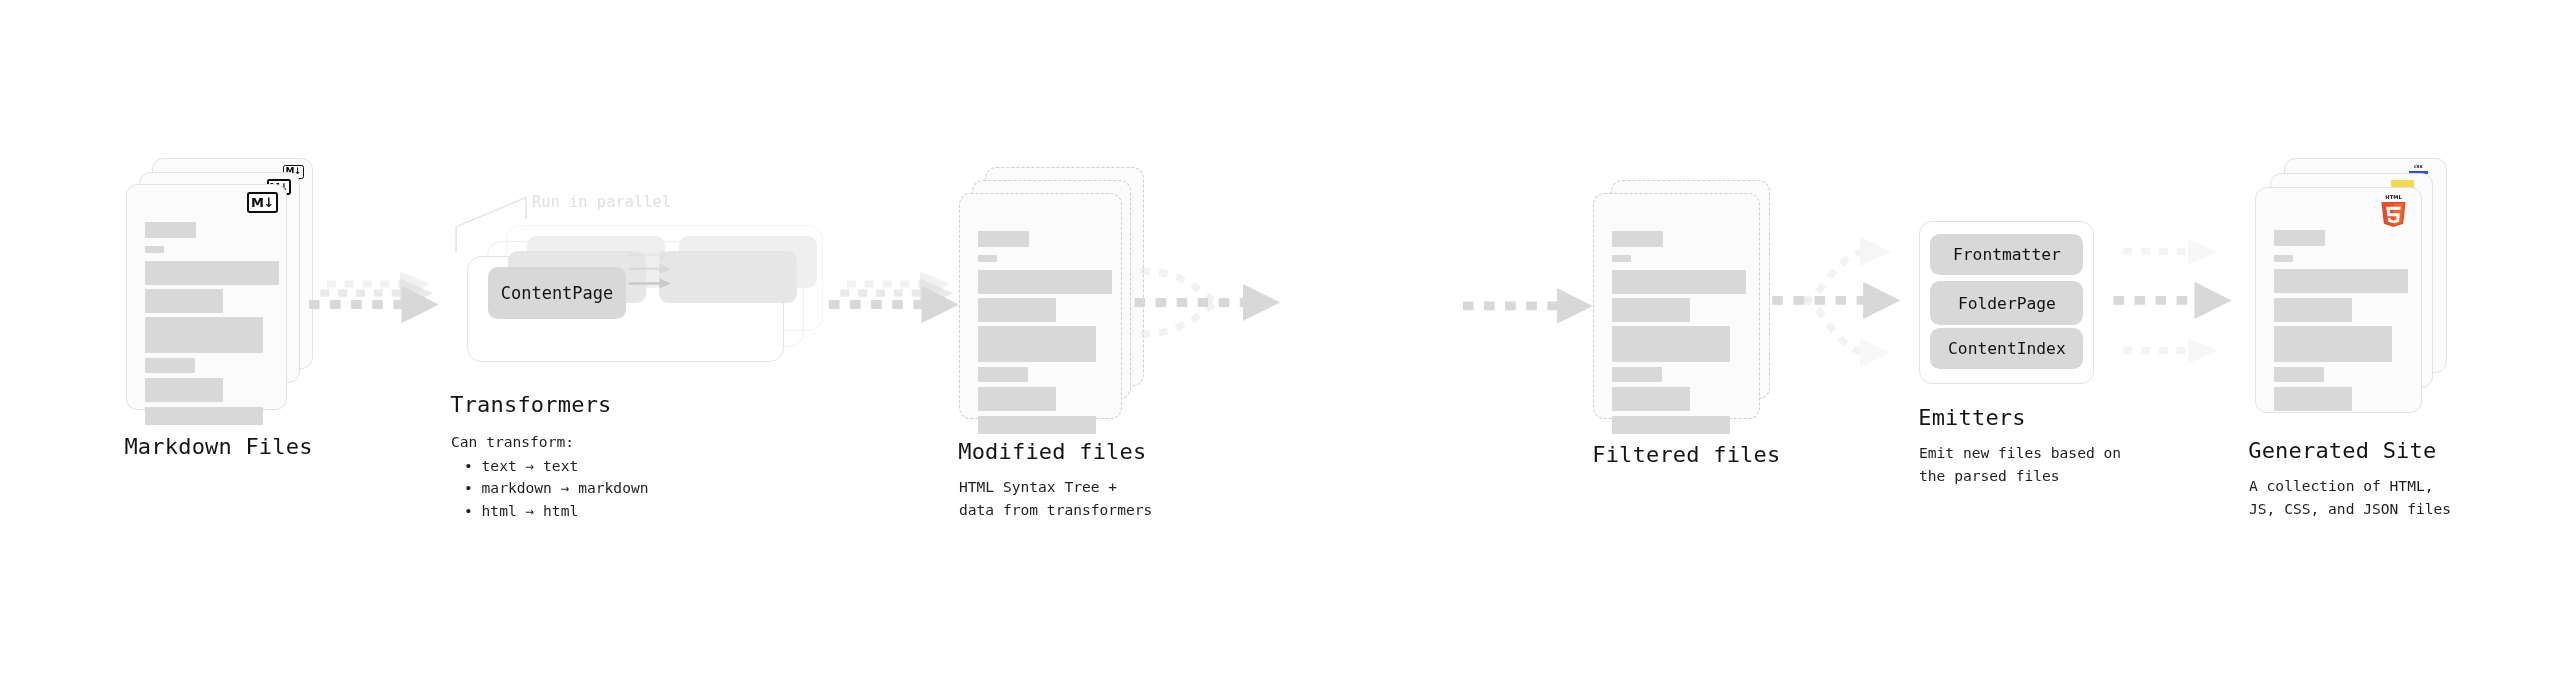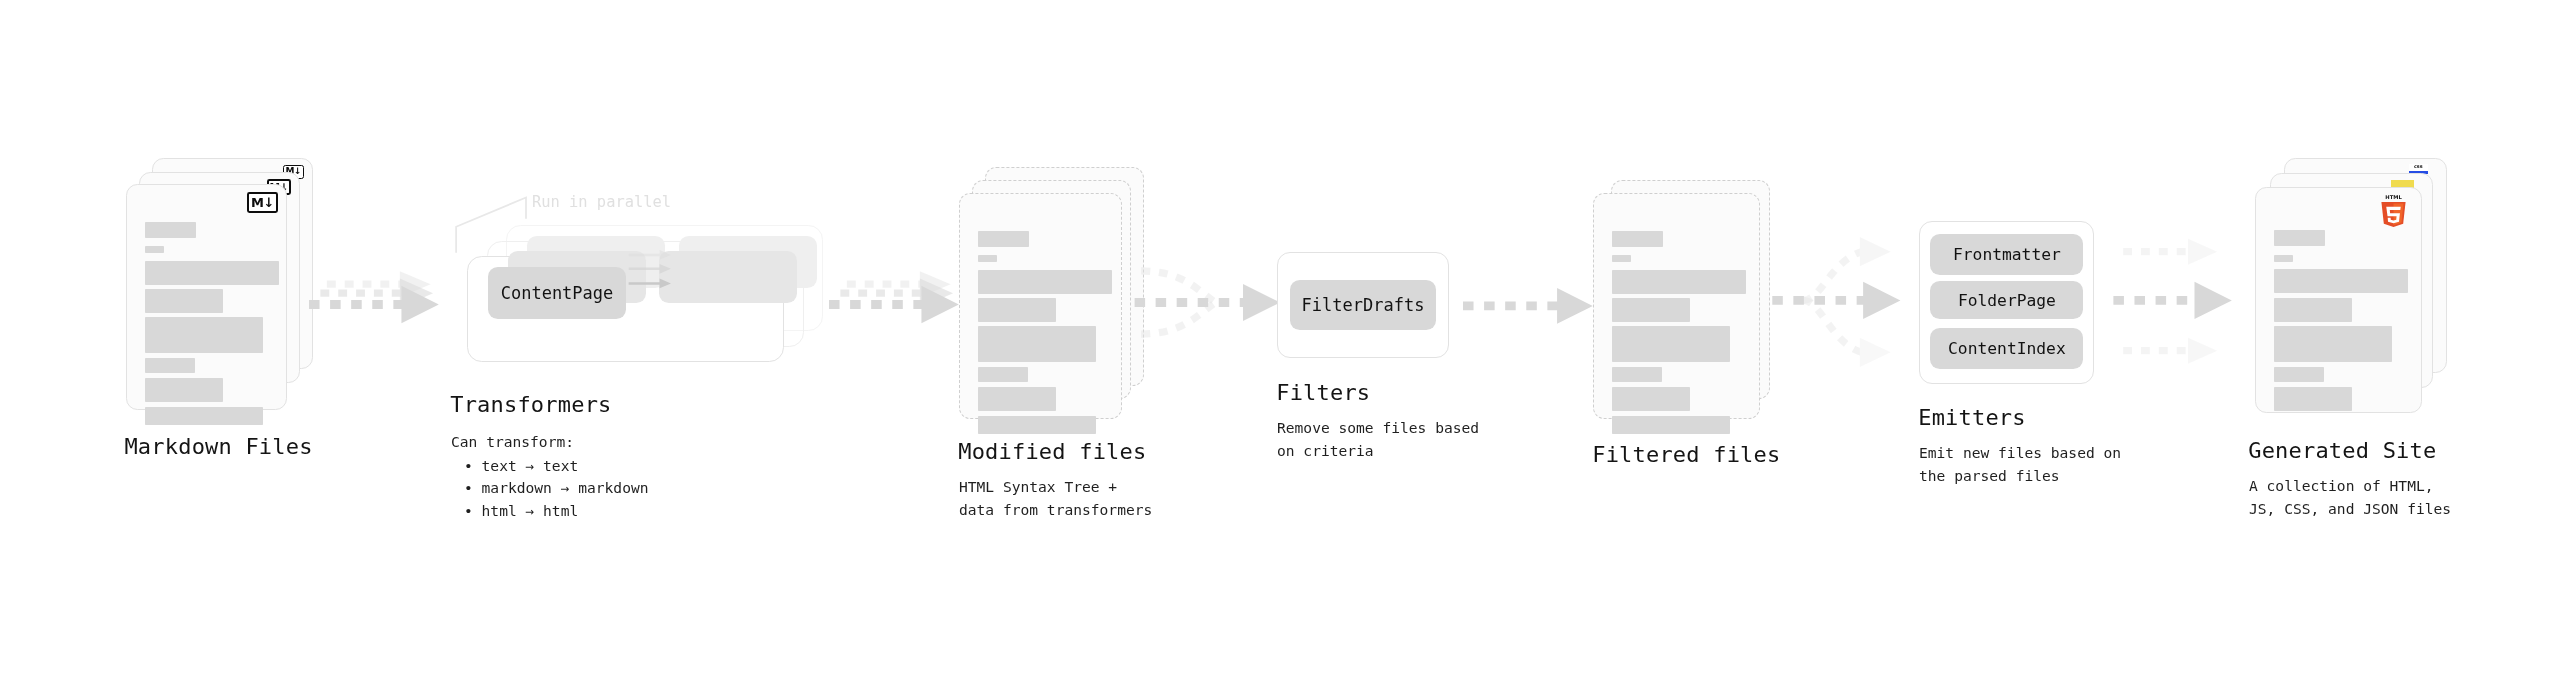--- a/index.html
+++ b/index.html
@@ -264,29 +264,20 @@
       <g opacity="0.45">
         <path d="M 8 94 C 60 94, 78 70, 100 55" fill="none" stroke="#e2e2e2" stroke-width="9" stroke-dasharray="11 11"></path>
       </g>
       <g opacity="1">
         <line x1="0" y1="55" x2="140" y2="55" stroke="#d8d8d8" stroke-width="11" stroke-dasharray="13 13"></line>
         <polygon points="134,32 180,55 134,78" fill="#d8d8d8"></polygon>
       </g>
     </svg>
   </div>
 
-  <div class="node" style="left:1277px; top:252px; width:228px; height:244px;">
-
-    <div class="box" style="left:0px; top:0px; width:172px; height:106px; border-radius:13px;"></div>
-    <div class="pill" style="left:13px; top:28px; width:146px; height:50px;">FilterDrafts</div>
-
-    <div class="title" style="left:-0.8px; top:128px;">Filters</div>
-    <div class="caption" style="left:0px; top:165px;">Remove some files based
-on criteria</div>
-  </div>
 
   <div class="node" style="left:1463px; top:283px;">
     <svg width="146" height="49" viewBox="0 0 180 60">
       <g opacity="1">
         <line x1="0" y1="28" x2="122" y2="28" stroke="#d8d8d8" stroke-width="11" stroke-dasharray="13 13"></line>
         <polygon points="116,6 160,28 116,50" fill="#d8d8d8"></polygon>
       </g>
     </svg>
   </div>
 
@@ -327,21 +318,21 @@
         <polygon points="112,65 158,88 112,111" fill="#d8d8d8"></polygon>
       </g>
     </svg>
   </div>
 
   <div class="node" style="left:1919px; top:221px; width:244px; height:260px;">
 
     <div class="box" style="left:0px; top:0px; width:175px; height:163px; border-radius:13px;"></div>
 
     <div class="pill" style="left:11.4px; top:13px; width:153px; height:41px; font-size:16.3px;">Frontmatter</div>
-    <div class="pill" style="left:11.4px; top:60px; width:153px; height:38px; font-size:16.3px;">FolderPage</div>
+    <div class="pill" style="left:11.4px; top:60px; width:153px; height:44px; font-size:16.3px;">FolderPage</div>
     <div class="pill" style="left:11.4px; top:107px; width:153px; height:41px; font-size:16.3px;">ContentIndex</div>
 
     <div class="title" style="left:-0.8px; top:184px;">Emitters</div>
     <div class="caption" style="left:0px; top:221px;">Emit new files based on
 the parsed files</div>
   </div>
 
   <div class="node" style="left:2113px; top:229px;">
     <svg width="163" height="146" viewBox="0 0 200 180">
       <g opacity="0.4">

